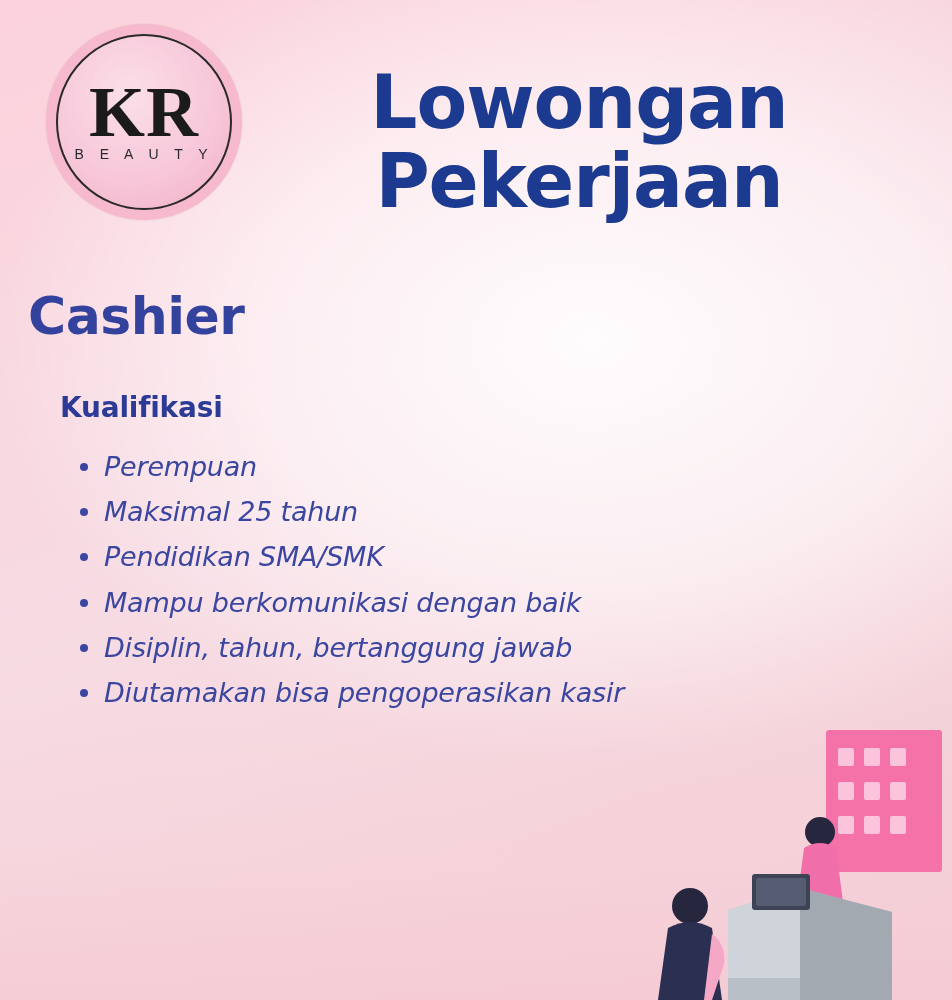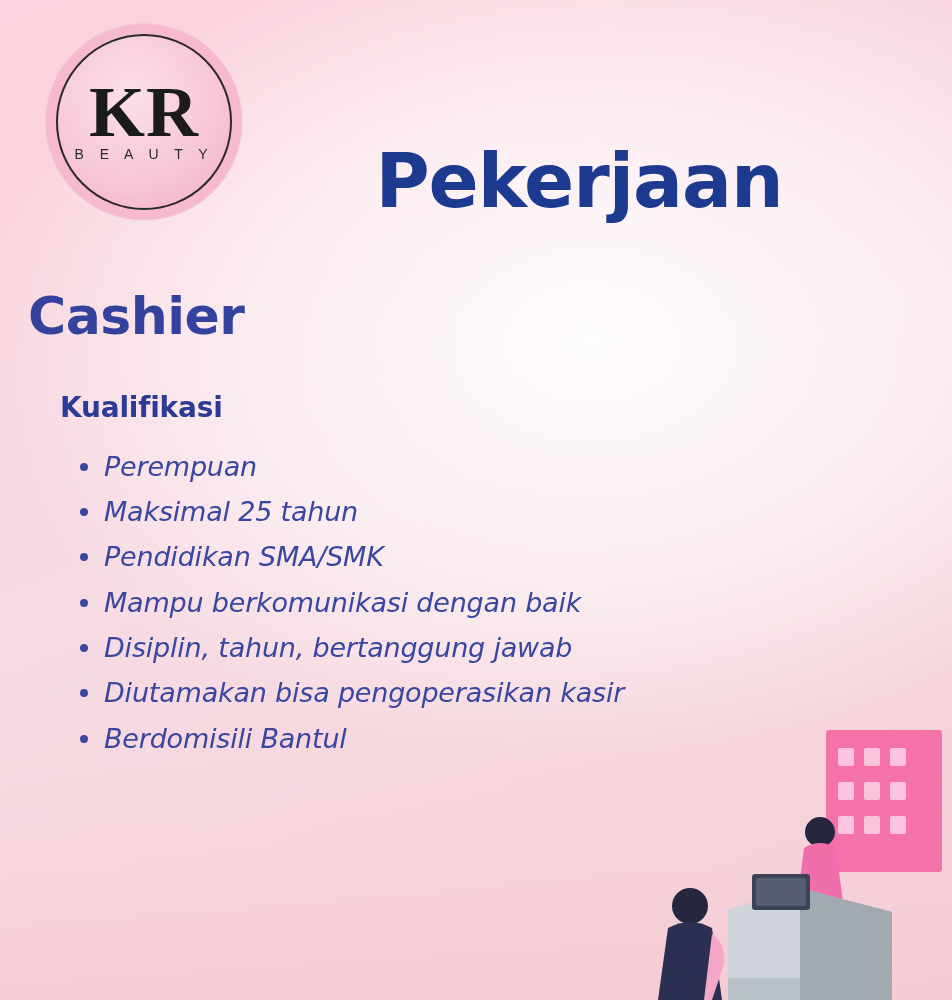--- a/index.html
+++ b/index.html
@@ -173,39 +173,39 @@
       <div class="logo-outer"></div>
       <div class="logo-inner">
         <div class="logo-monogram">
           <span class="k">K</span><span class="r">R</span>
         </div>
         <div class="logo-sub">B E A U T Y</div>
       </div>
     </div>
 
     <div class="header-title">
+      <div class="line line1">Lowongan</div>
       <div class="line line2">Pekerjaan</div>
     </div>
 
   </div>
 
   <div class="job-title">
     <div class="jt-line">Cashier</div>
   </div>
 
   <div class="quals">
     <div class="quals-heading">Kualifikasi</div>
     <ul class="quals-list">
       <li>Perempuan</li>
       <li>Maksimal 25 tahun</li>
       <li>Pendidikan SMA/SMK</li>
       <li>Mampu berkomunikasi dengan baik</li>
       <li>Disiplin, tahun, bertanggung jawab</li>
       <li>Diutamakan bisa pengoperasikan kasir</li>
-      <li>Berdomisili Bantul</li>
     </ul>
   </div>
 
   <div class="illustration">
     <svg width="320" height="280" viewBox="0 0 320 280" xmlns="http://www.w3.org/2000/svg">
 
       <g>
         <rect x="194" y="10" width="116" height="142" rx="3" fill="#f472a8"></rect>
         <rect x="206" y="28" width="16" height="18" rx="2" fill="#fbc4dc"></rect>
         <rect x="232" y="28" width="16" height="18" rx="2" fill="#fbc4dc"></rect>

